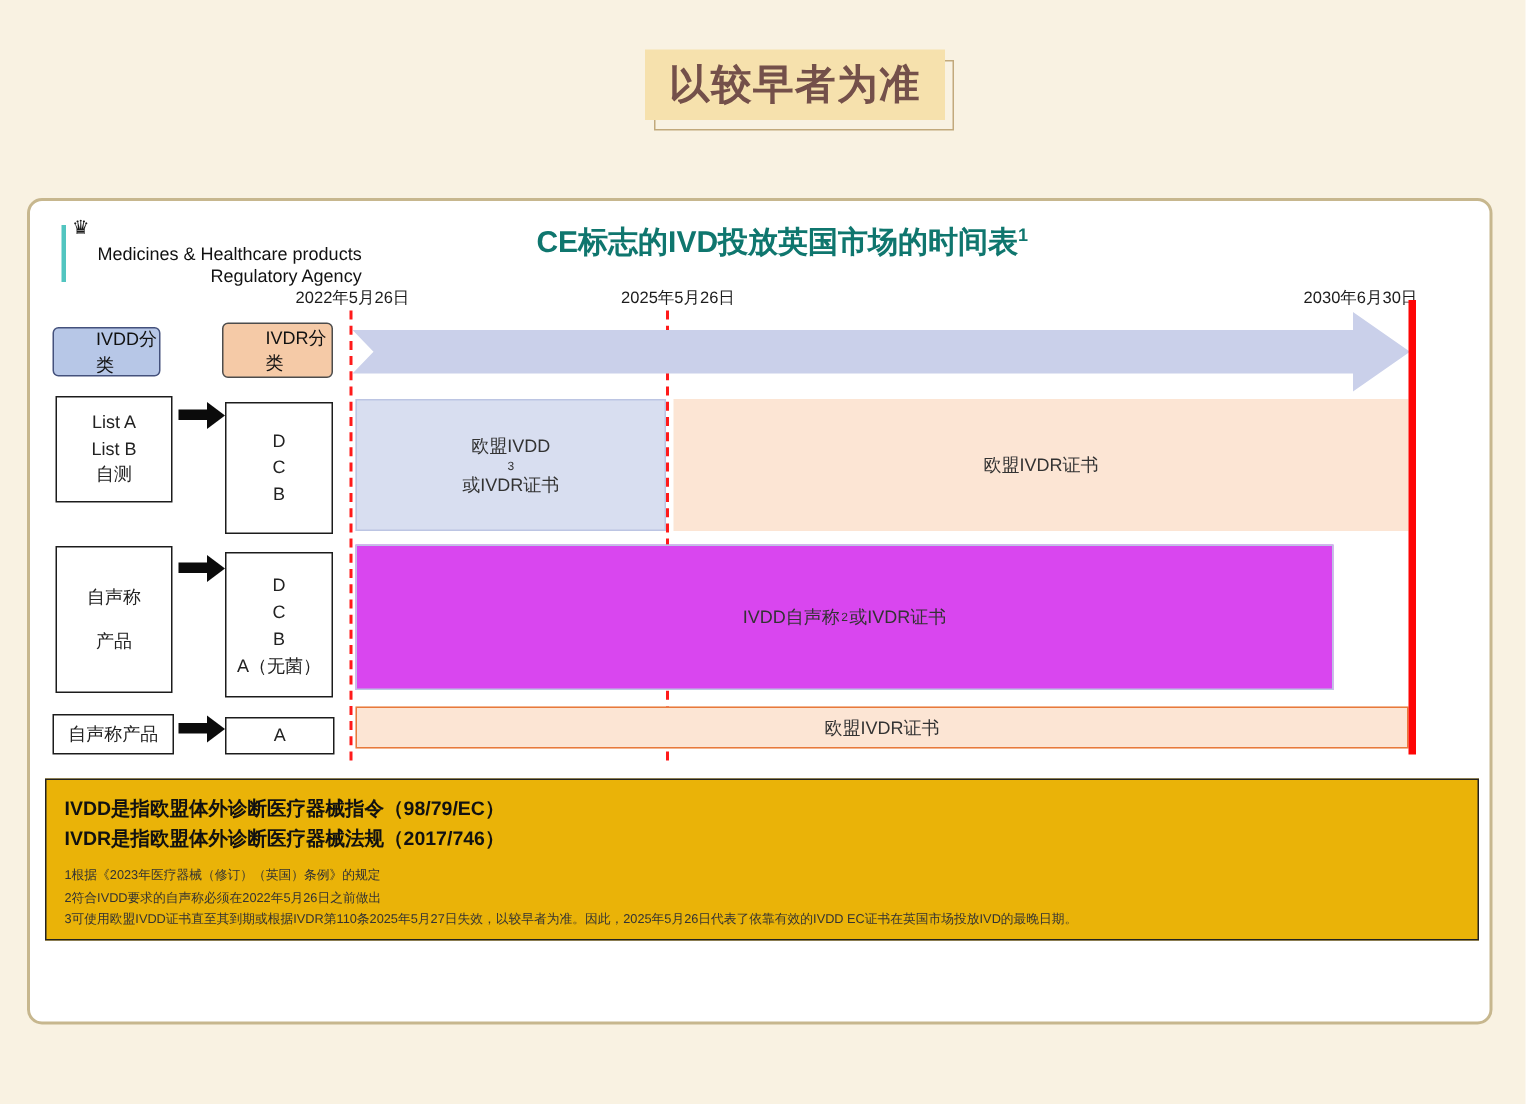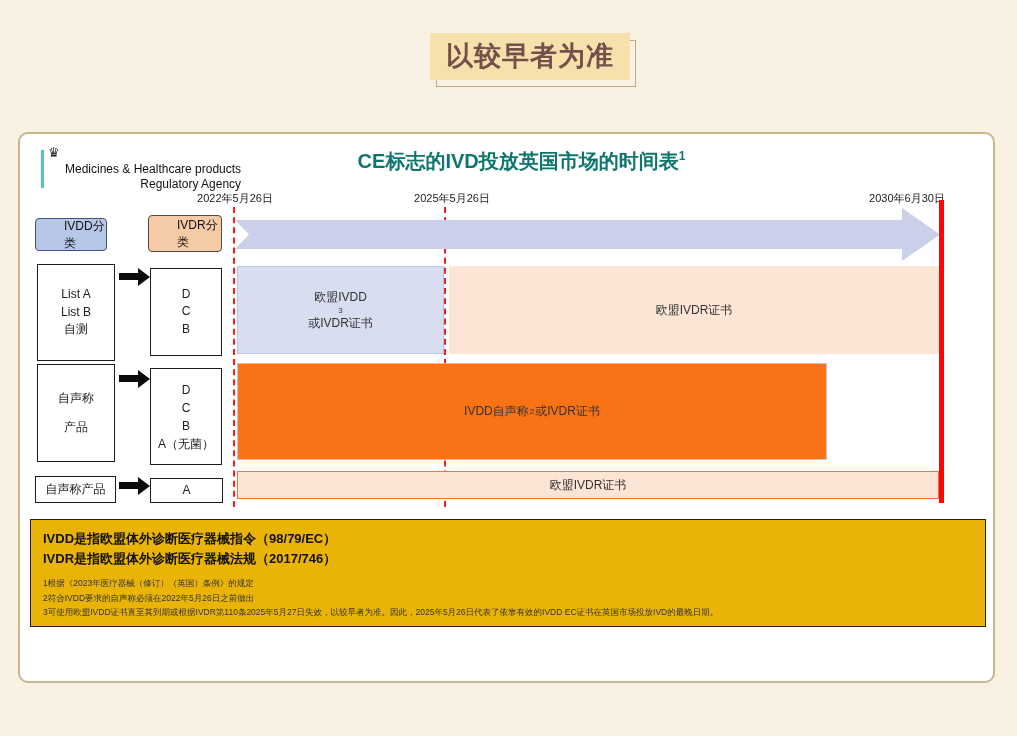--- a/index.html
+++ b/index.html
@@ -56,21 +56,21 @@
     display:flex; align-items:center; justify-content:center; border-radius:4px;padding-left:28px;
   }
   .hdr-ivdd { left:15px; top:84px; width:72px; height:33px; background:#b7c7e7; border:1.5px solid #44517c; }
   .hdr-ivdr { left:128px; top:81px; width:74px; height:37px; background:#f5caa7; border:1.5px solid #4c4c4c; }
   
   .cls-box {
     background:#fff; border:1.5px solid #1c1c1c; z-index:2;
     display:flex; flex-direction:column; align-items:center; justify-content:center;
     font-size:12px; color:#222; text-align:center; line-height:1.45;
   }
-  .r1-left  { left:17px;  top:130px; width:78px; height:97px; }
+  .r1-left  { left:17px;  top:130px; width:78px; height:71px; }
   .r1-right { left:130px; top:134px; width:72px; height:88px; }
   .r2-left  { left:17px;  top:230px; width:78px; height:98px; line-height:2.4; }
   .r2-right { left:130px; top:234px; width:72px; height:97px; line-height:1.5; }
   .r3-left  { left:15px;  top:342px; width:81px; height:27px; }
   .r3-right { left:130px; top:344px; width:73px; height:25px; }
   
   .barrow { z-index:2; width:19px; height:7px; background:#0b0b0b; }
   .barrow::after {
     content:""; position:absolute; left:19px; top:-5.5px;
     border-left:12px solid #0b0b0b; border-top:9px solid transparent; border-bottom:9px solid transparent;
@@ -79,21 +79,21 @@
   .ar2 { left:99px; top:241px; }
   .ar3 { left:99px; top:348px; }
   
   .band {
     z-index:2; display:flex; align-items:center; justify-content:center;
     font-size:12px; color:#333;
   }
   .band sup { font-size:8px; margin:0 1px; }
   .band-r1-blue   { left:217px; top:132px; width:207px; height:88px; background:#d8def0; border:1px solid #bcc5e3;flex-direction:column; }
   .band-r1-orange { left:429px; top:132px; width:490px; height:88px; background:#fce5d4; }
-  .band-r2-blue   { left:217px; top:229px; width:590px; height:97px; background:#f97316; border:1px solid #bcc5e3; }
+  .band-r2-blue   { left:217px; top:229px; width:652px; height:97px; background:#d946ef; border:1px solid #bcc5e3; }
   .band-r3-orange { left:217px; top:337px; width:702px; height:28px; background:#fce5d4; border:1.5px solid #e8793b; }
   
   .notes {
     left:10px; top:385px; width:956px; height:108px;
     border:1.5px solid #222; background:#eab308; padding:9px 12px 0;
   }
   .notes .bold-line { font-size:13px; font-weight:bold; color:#111; line-height:1.55; }
   .notes .fns { margin-top:7px; }
   .notes .fn { font-size:8.5px; color:#333; line-height:1.7; }
 </style>

